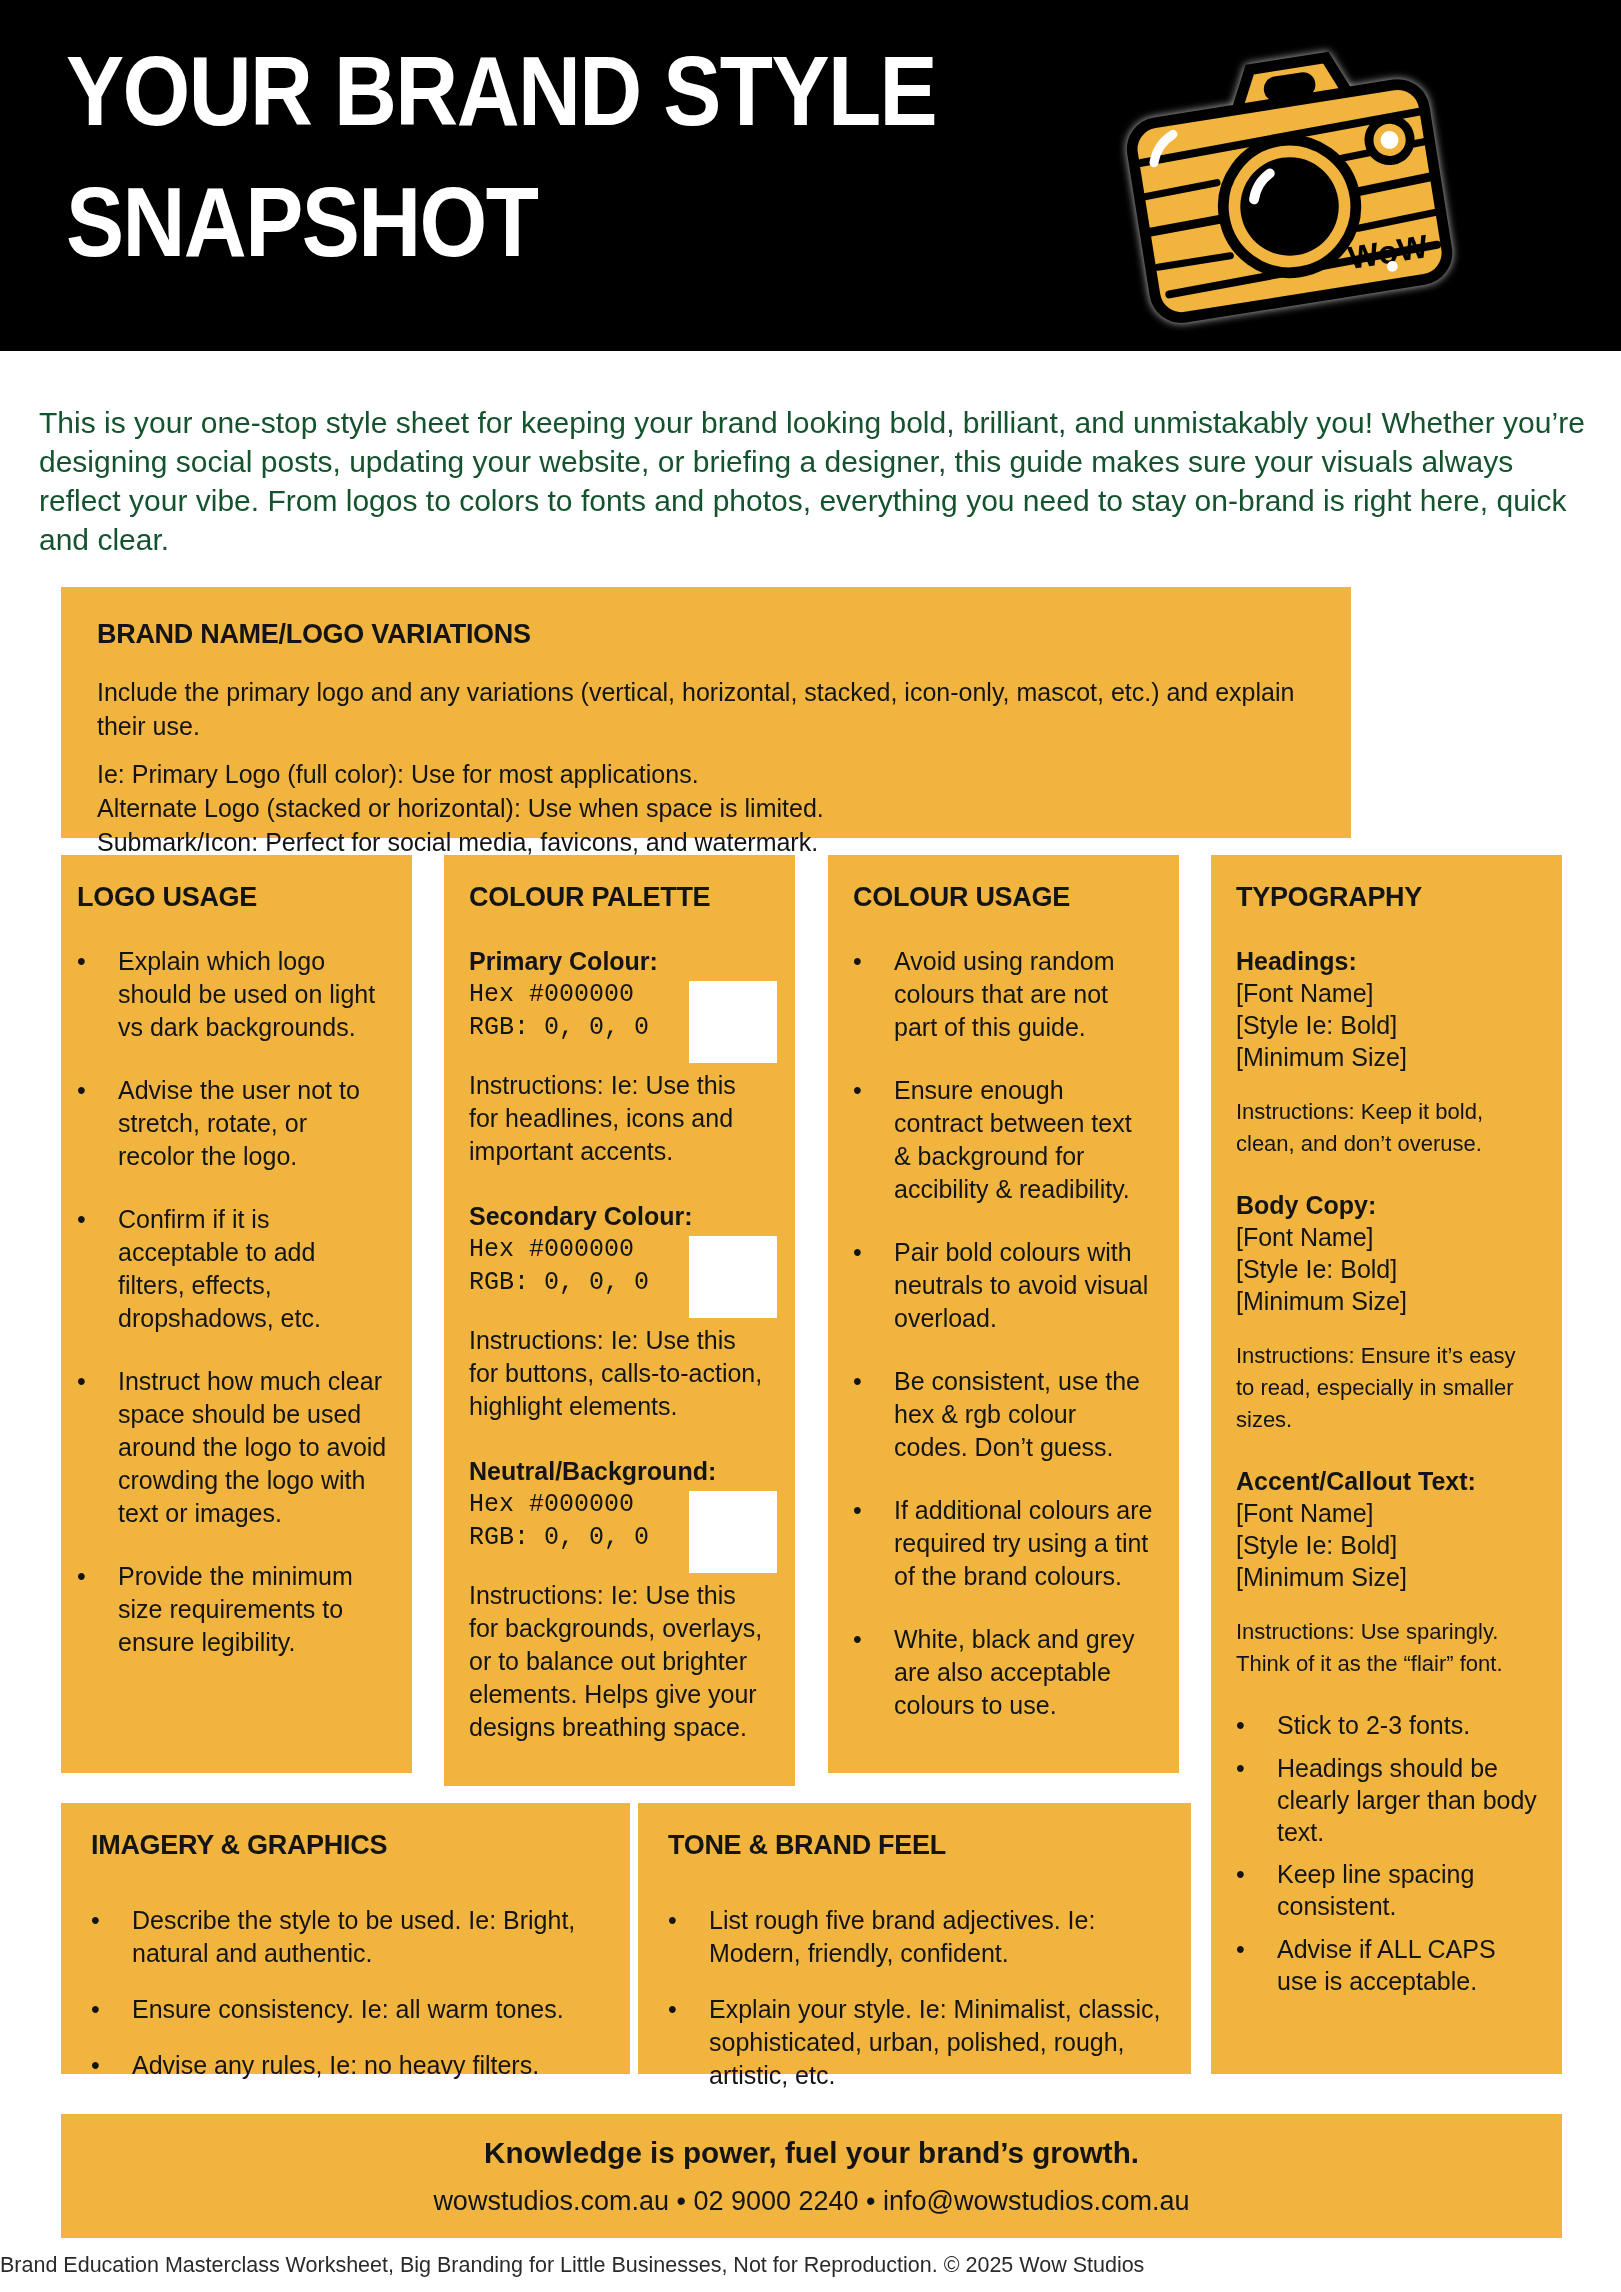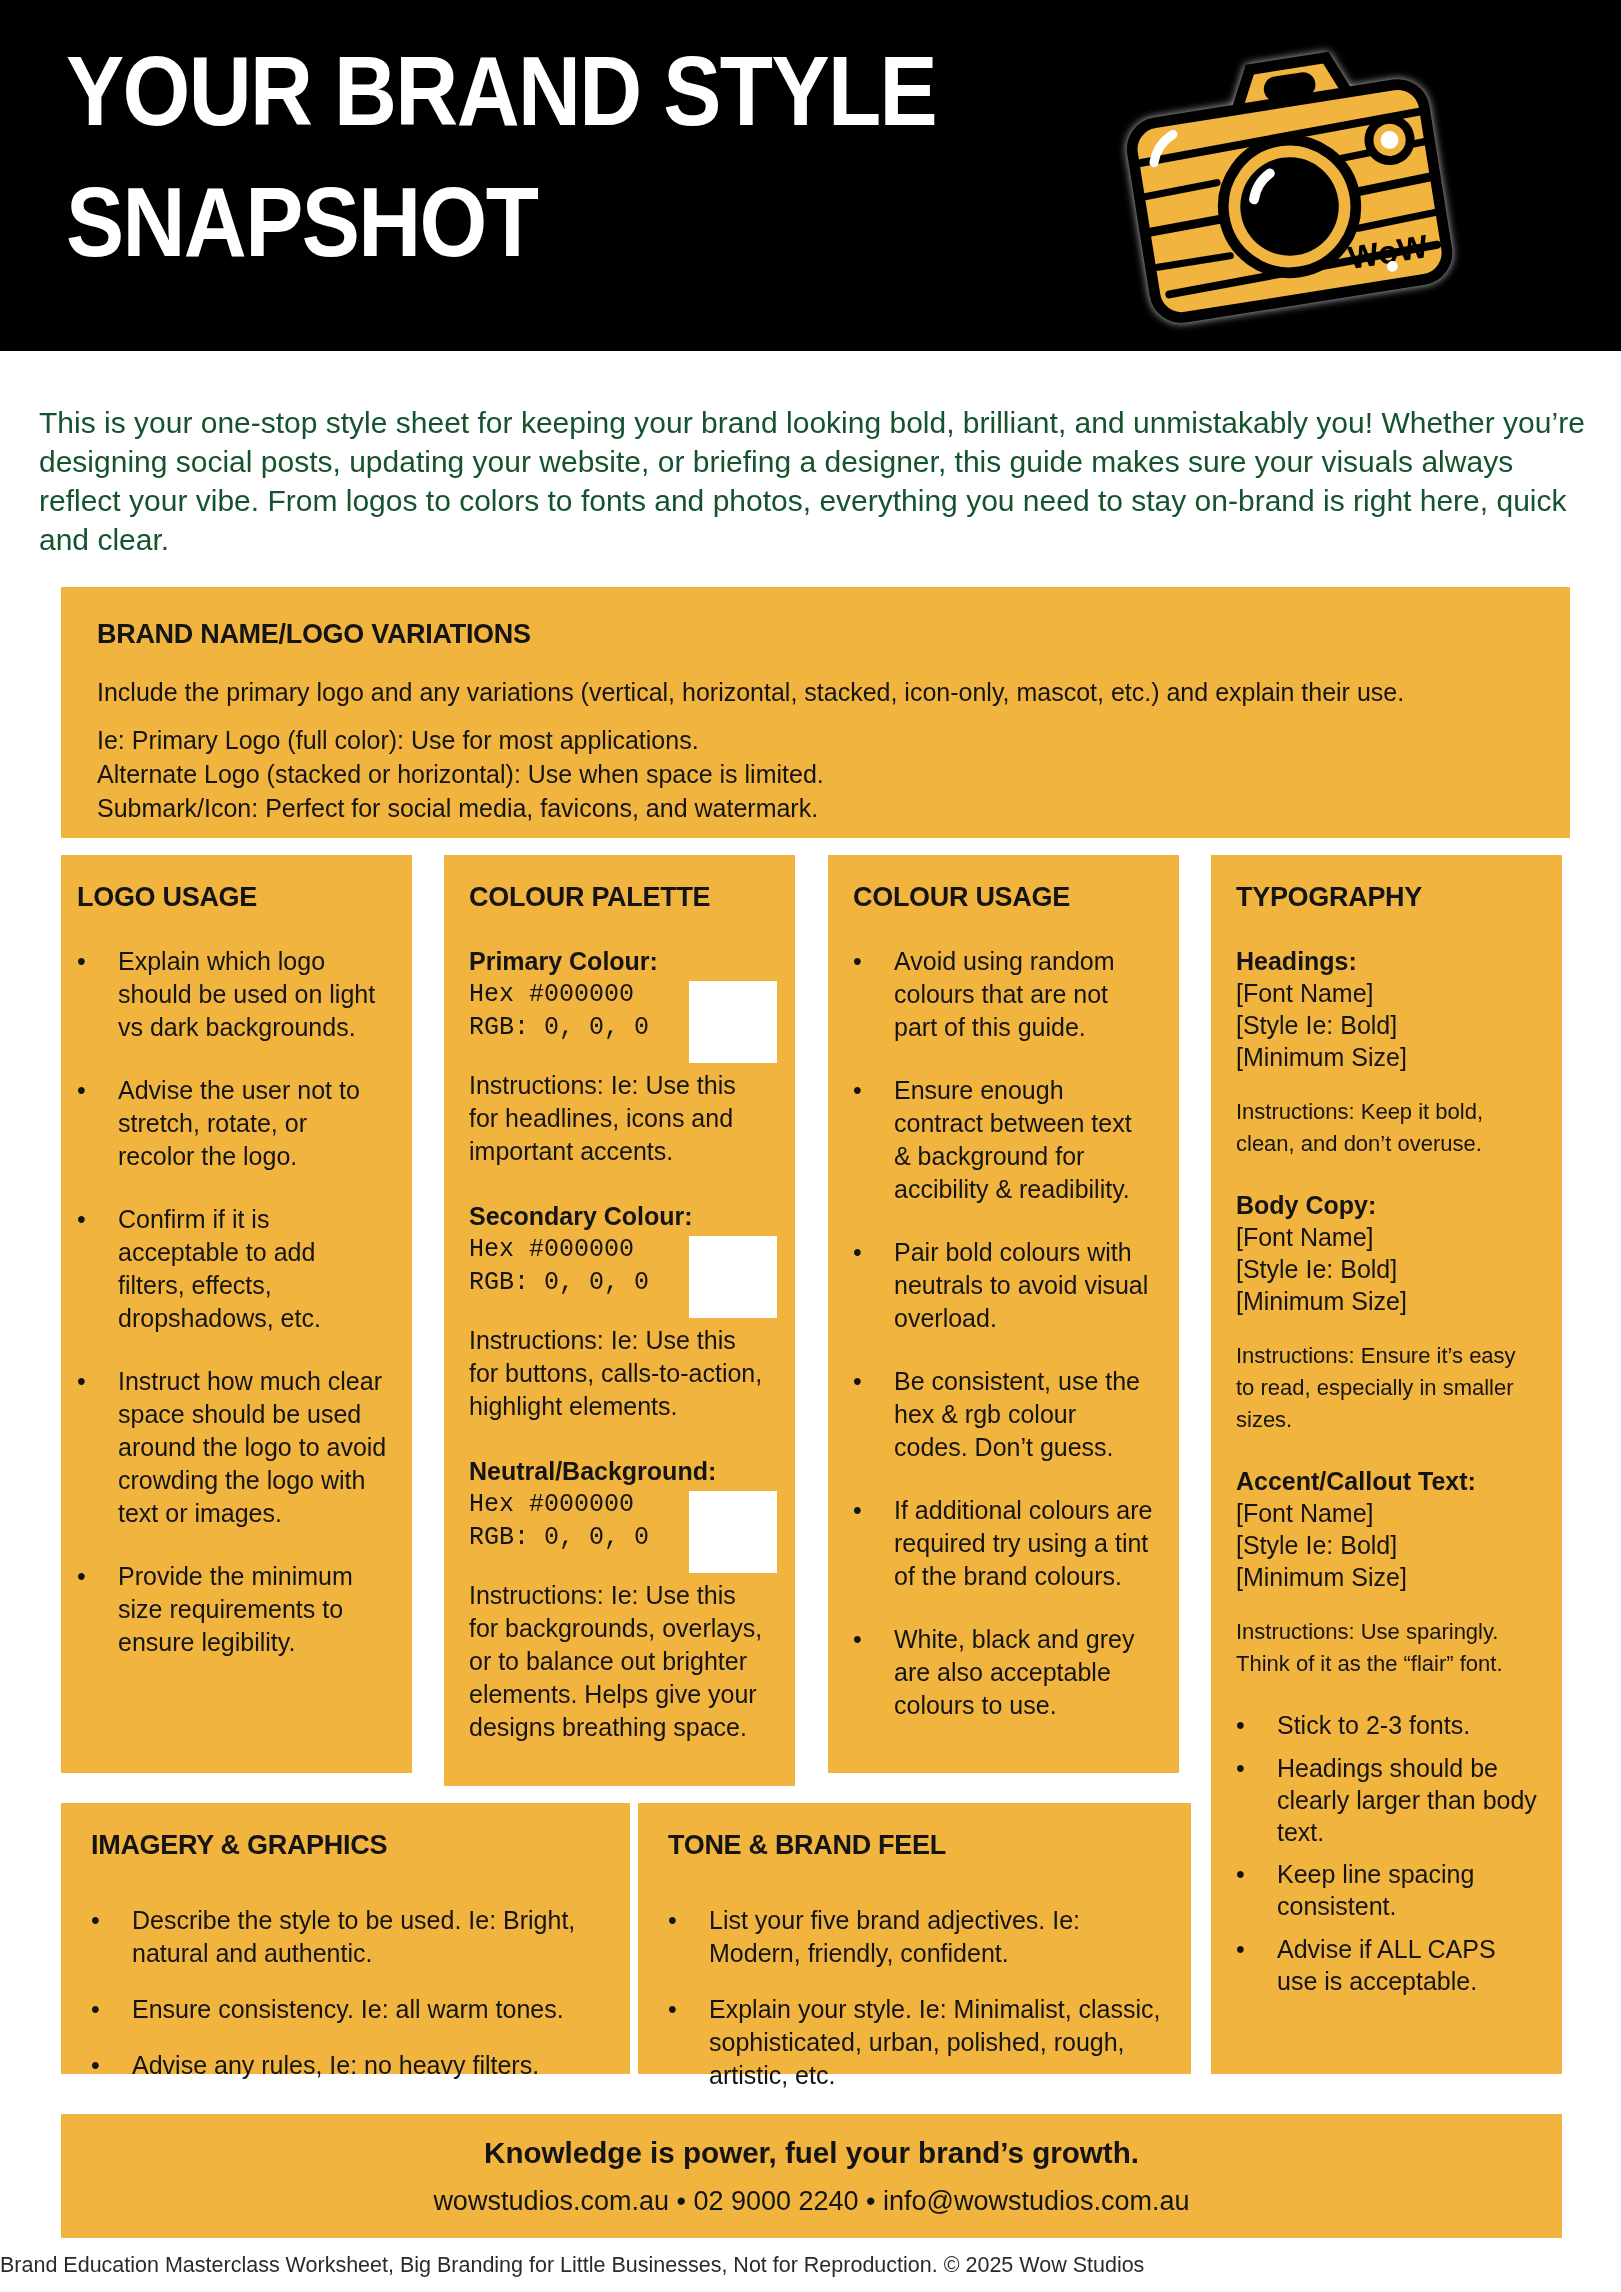--- a/index.html
+++ b/index.html
@@ -23,21 +23,21 @@
   #camera-wrap{position:absolute;left:1111px;top:34px;width:358px;height:296px;}
   
   #intro{
     position:absolute;left:39px;top:403px;width:1560px;
     font-size:30px;line-height:39px;color:#14532d;
   }
   
   .panel{position:absolute;background:var(--panel-yellow);color:#141414;}
   .panel h2{font-size:27px;font-weight:bold;letter-spacing:-0.3px;}
   
-  #brand-box{left:61px;top:587px;width:1509px;height:251px;padding:32px 36px;}
+  #brand-box{left:61px;top:587px;width:1290px;height:251px;padding:32px 36px;}
   #brand-box p{font-size:25px;line-height:34px;}
   #brand-box .lead{margin-top:25px;}
   #brand-box .lines{margin-top:14px;}
   
   .col{padding:27px 25px;overflow:hidden;}
   #col-logo-usage{left:61px;top:855px;width:351px;height:918px;padding-left:16px;}
   #col-colour-palette{left:444px;top:855px;width:351px;height:931px;}
   #col-colour-usage{left:828px;top:855px;width:351px;height:918px;}
   #col-typography{left:1211px;top:855px;width:351px;height:1219px;}
   .col h2{margin-bottom:32px;}
@@ -276,21 +276,21 @@
           <span class="bt">Advise any rules, Ie: no heavy filters.</span>
         </li>
     </ul>
   </div>
 
   <div class="panel" id="tone-box">
     <h2>TONE &amp; BRAND FEEL</h2>
     <ul class="blist">
       <li>
           <span class="bm">•</span>
-          <span class="bt">List your five brand adjectives. Ie: Modern, friendly, confident.</span>
+          <span class="bt">List rough five brand adjectives. Ie: Modern, friendly, confident.</span>
         </li>
       <li>
           <span class="bm">•</span>
           <span class="bt">Explain your style. Ie: Minimalist, classic, sophisticated, urban, polished, rough, artistic, etc.</span>
         </li>
     </ul>
   </div>
 
   <div class="panel" id="footer-bar">
     <div id="footer-tagline">Knowledge is power, fuel your brand’s growth.</div>

